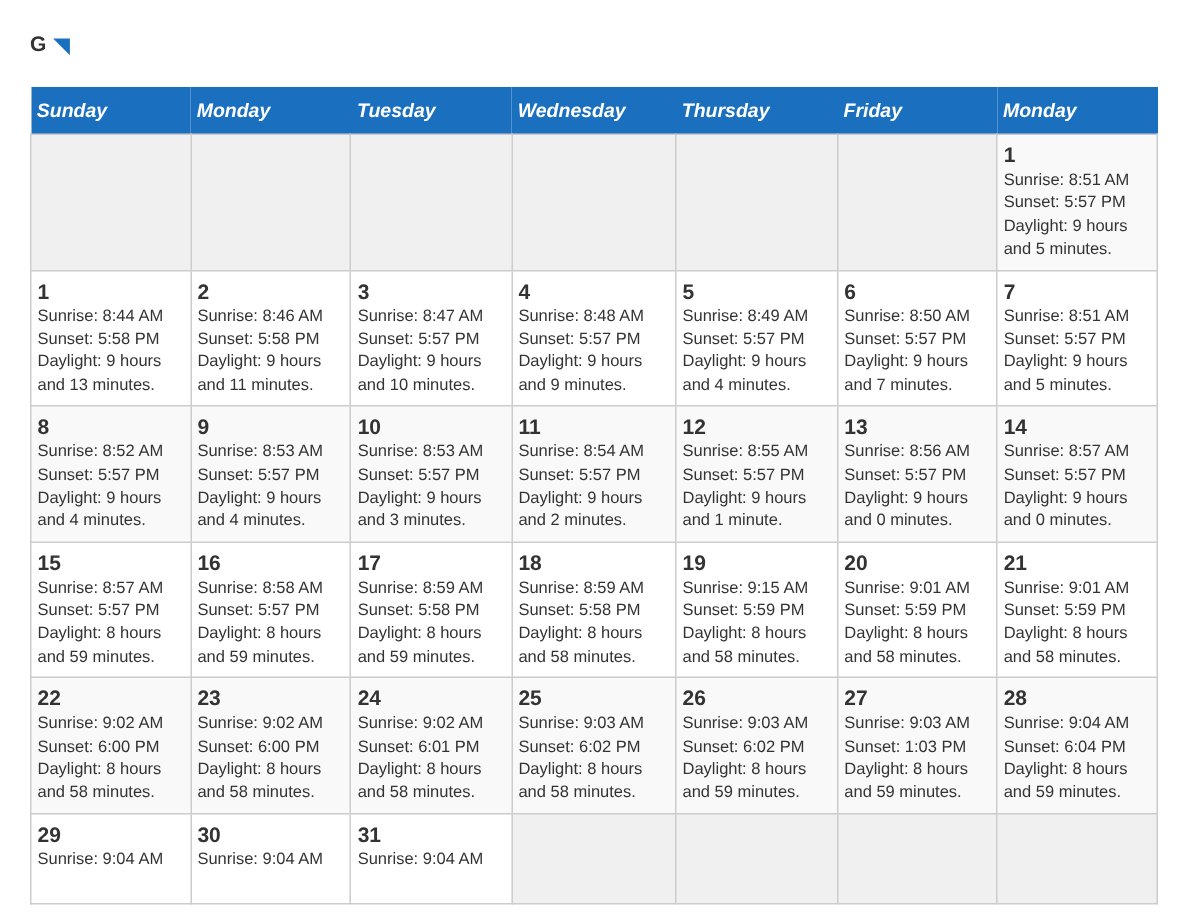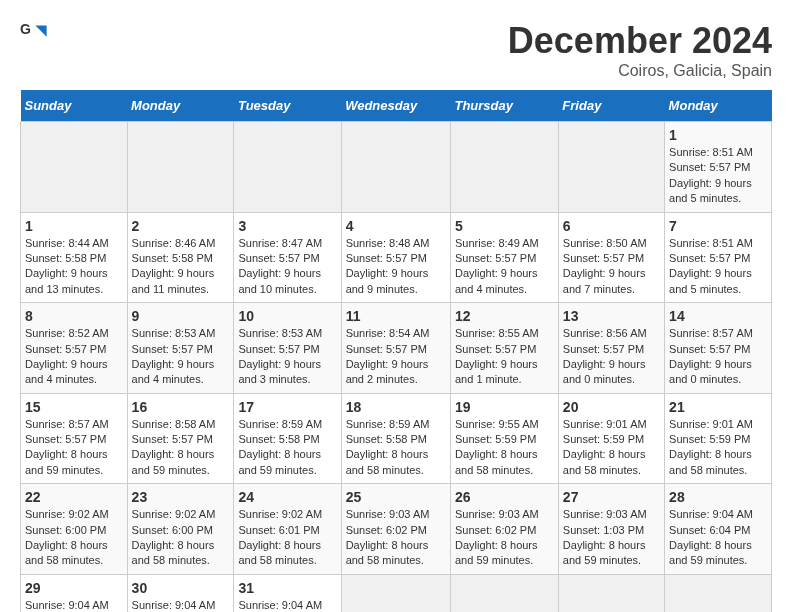--- a/index.html
+++ b/index.html
@@ -83,24 +83,20 @@
   </style>
 </head>
 <body>
 
 <div class="header-area">
   <div class="logo">
     <svg class="logo-icon" viewBox="0 0 40 40">
       <text y="20" font-size="20" font-weight="bold" fill="#333">G</text>
       <polygon points="22,8 38,8 38,24" fill="#1a6fbf"></polygon>
     </svg>
-  </div>
-  <div class="title-area">
-    <div class="month-title">December 2024</div>
-    <div class="location">Coiros, Galicia, Spain</div>
   </div>
 </div>
 
 <table>
   <thead>
     <tr>
     <th>Sunday</th>
         <th>Monday</th>
         <th>Tuesday</th>
         <th>Wednesday</th>
@@ -194,21 +190,21 @@
         <td>
           <span class="day-num">17</span>
           <div class="day-info"><span>Sunrise: 8:59 AM</span><br><span>Sunset: 5:58 PM</span><br><span>Daylight: 8 hours and 59 minutes.</span></div>
         </td>
         <td>
           <span class="day-num">18</span>
           <div class="day-info"><span>Sunrise: 8:59 AM</span><br><span>Sunset: 5:58 PM</span><br><span>Daylight: 8 hours and 58 minutes.</span></div>
         </td>
         <td>
           <span class="day-num">19</span>
-          <div class="day-info"><span>Sunrise: 9:55 AM</span><br><span>Sunset: 5:59 PM</span><br><span>Daylight: 8 hours and 58 minutes.</span></div>
+          <div class="day-info"><span>Sunrise: 9:15 AM</span><br><span>Sunset: 5:59 PM</span><br><span>Daylight: 8 hours and 58 minutes.</span></div>
         </td>
         <td>
           <span class="day-num">20</span>
           <div class="day-info"><span>Sunrise: 9:01 AM</span><br><span>Sunset: 5:59 PM</span><br><span>Daylight: 8 hours and 58 minutes.</span></div>
         </td>
         <td>
           <span class="day-num">21</span>
           <div class="day-info"><span>Sunrise: 9:01 AM</span><br><span>Sunset: 5:59 PM</span><br><span>Daylight: 8 hours and 58 minutes.</span></div>
         </td>
       </tr>

